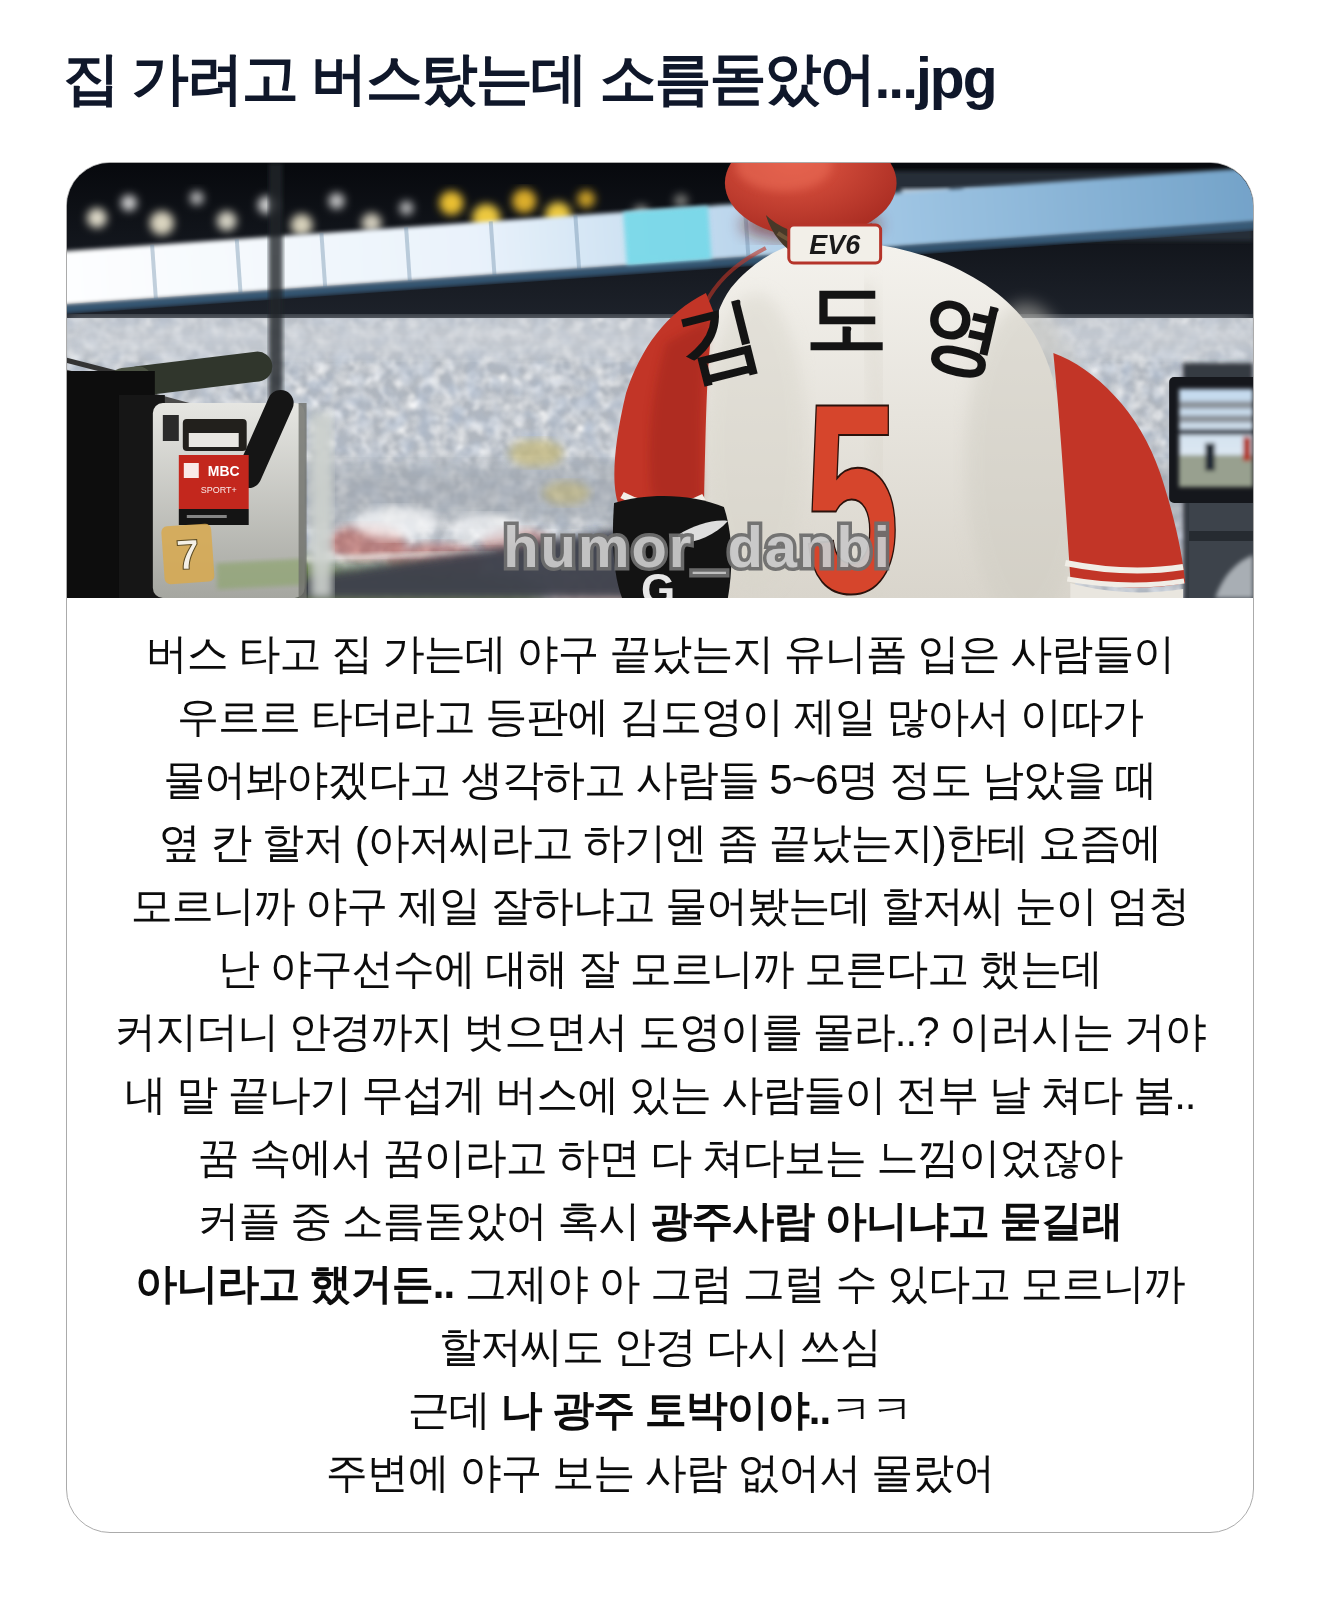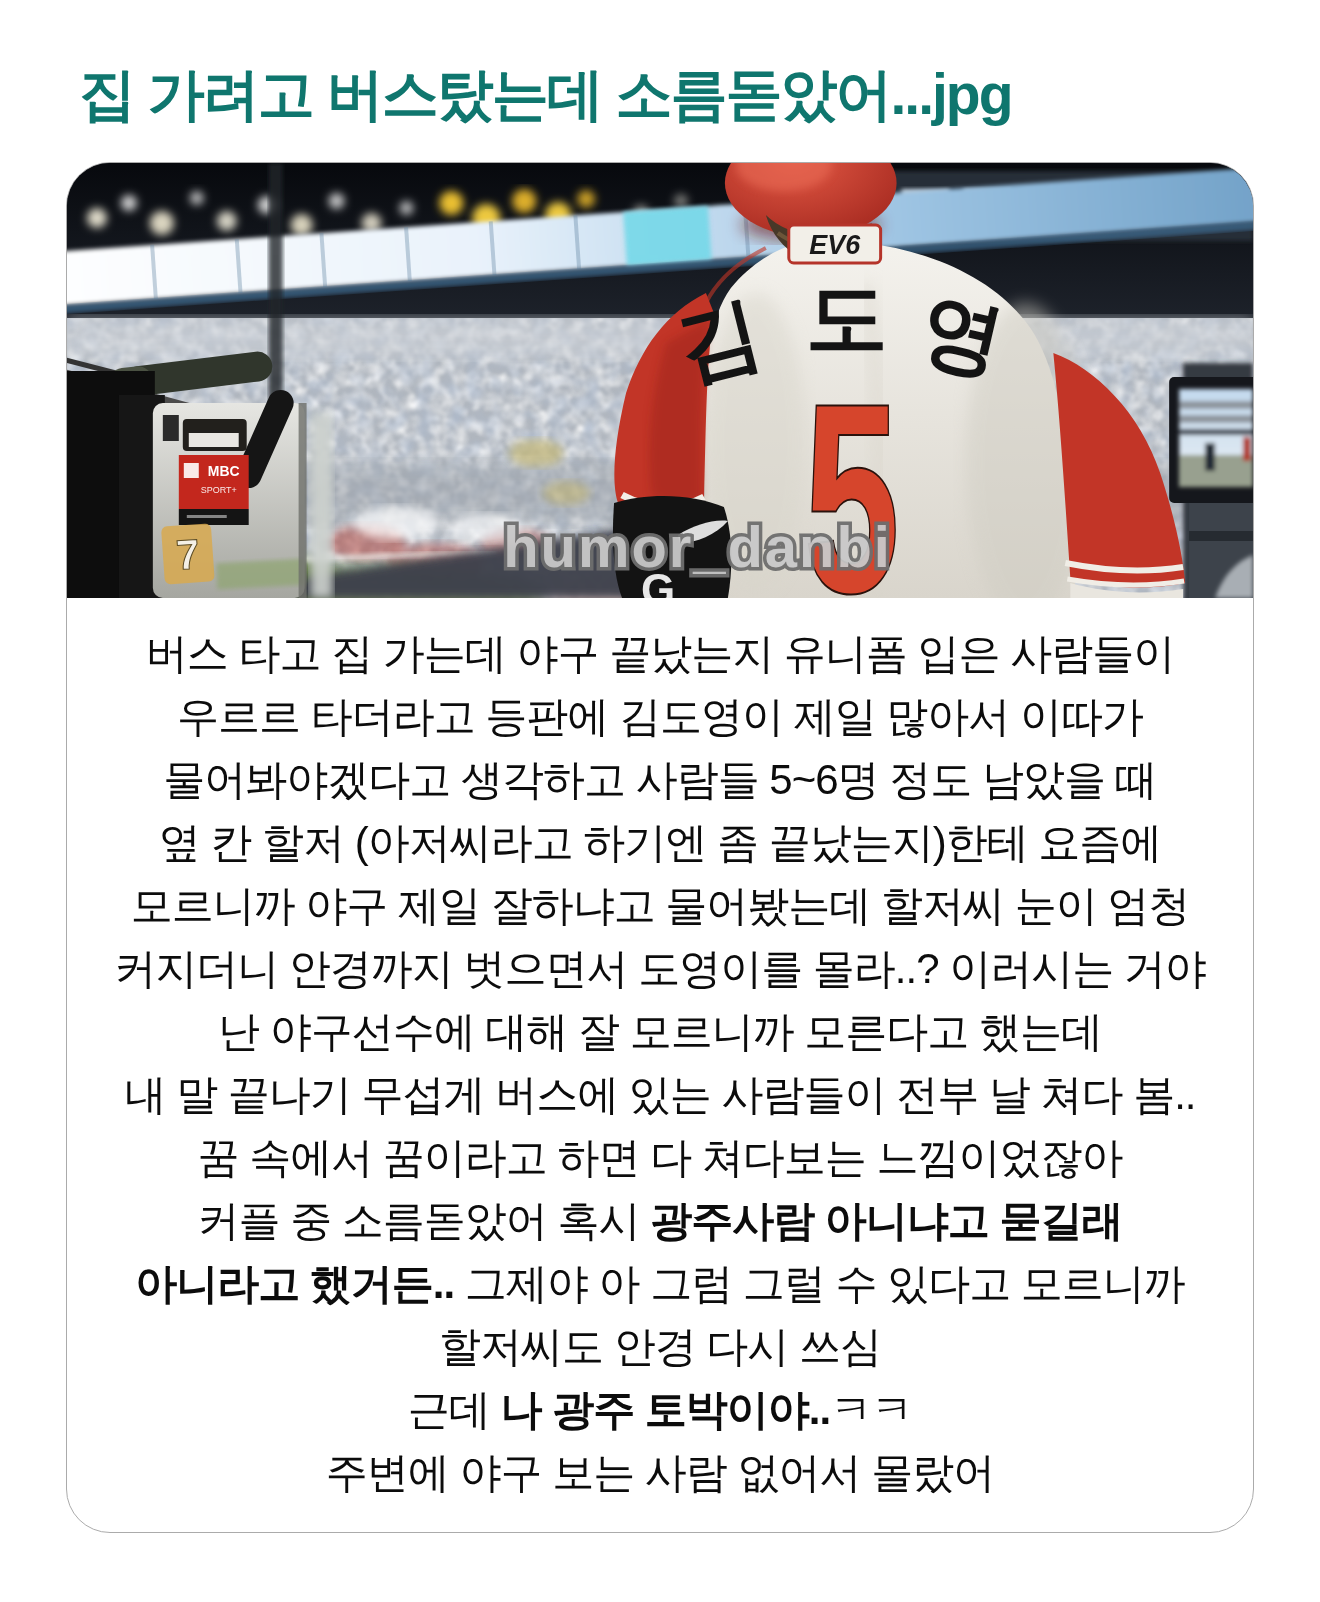--- a/index.html
+++ b/index.html
@@ -1,20 +1,20 @@
 <!DOCTYPE html>
 <html><head>
 <meta charset="utf-8">
 <style>
   html,body{margin:0;padding:0;background:#ffffff;}
   body{width:1320px;height:1602px;overflow:hidden;font-family:"Liberation Sans",sans-serif;-webkit-font-smoothing:antialiased;}
   .page{position:relative;width:1320px;height:1602px;}
   h1.post-title{
-    margin:16px;position:absolute;left:63px;top:42px;width:1200px;
-    font-size:57px;line-height:72px;font-weight:700;color:#0f766e;letter-spacing:-2px;
+    margin:0;position:absolute;left:63px;top:42px;width:1200px;
+    font-size:57px;line-height:72px;font-weight:700;color:#0f172a;letter-spacing:-2px;
   }
   .card{
     position:absolute;left:66px;top:162px;width:1188px;box-sizing:border-box;
     border:1px solid #ababab;border-radius:44px;overflow:hidden;background:#ffffff;
   }
   .photo{position:relative;width:100%;height:435px;background:#10141a;}
   .photo svg{display:block;width:100%;height:100%;}
   .post-body{
     padding:24px 8px 28px 8px;text-align:center;color:#0c0c0c;
     font-size:42px;line-height:63px;letter-spacing:-1px;
@@ -262,22 +262,22 @@
         <text x="437" y="404" font-size="58" font-weight="bold" letter-spacing="2" fill="#c9c9c9" stroke="#6e6e6e" stroke-width="7" paint-order="stroke" opacity="0.95" style="font-family:'Liberation Sans',sans-serif">humor_danbi</text>
       </svg>
     </div>
 
     <div class="post-body">
         <div class="line"><span>버스 타고 집 가는데 야구 끝났는지 유니폼 입은 사람들이</span></div>
         <div class="line"><span>우르르 타더라고 등판에 김도영이 제일 많아서 이따가</span></div>
         <div class="line"><span>물어봐야겠다고 생각하고 사람들 5~6명 정도 남았을 때</span></div>
         <div class="line"><span>옆 칸 할저 (아저씨라고 하기엔 좀 끝났는지)한테 요즘에</span></div>
         <div class="line"><span>모르니까 야구 제일 잘하냐고 물어봤는데 할저씨 눈이 엄청</span></div>
+        <div class="line"><span>난 야구선수에 대해 잘 모르니까 모른다고 했는데</span></div>
         <div class="line"><span>커지더니 안경까지 벗으면서 도영이를 몰라..? 이러시는 거야</span></div>
-        <div class="line"><span>난 야구선수에 대해 잘 모르니까 모른다고 했는데</span></div>
         <div class="line"><span>내 말 끝나기 무섭게 버스에 있는 사람들이 전부 날 쳐다 봄..</span></div>
         <div class="line"><span>꿈 속에서 꿈이라고 하면 다 쳐다보는 느낌이었잖아</span></div>
         <div class="line"><span>커플 중 소름돋았어 혹시 </span><span class="b">광주사람 아니냐고 묻길래</span></div>
         <div class="line"><span class="b">아니라고 했거든..</span><span> 그제야 아 그럼 그럴 수 있다고 모르니까</span></div>
         <div class="line"><span>할저씨도 안경 다시 쓰심</span></div>
         <div class="line"><span>근데 </span><span class="b">나 광주 토박이야..</span><span>ㅋㅋ</span></div>
         <div class="line"><span>주변에 야구 보는 사람 없어서 몰랐어</span></div>
       </div>
 
   </div>

